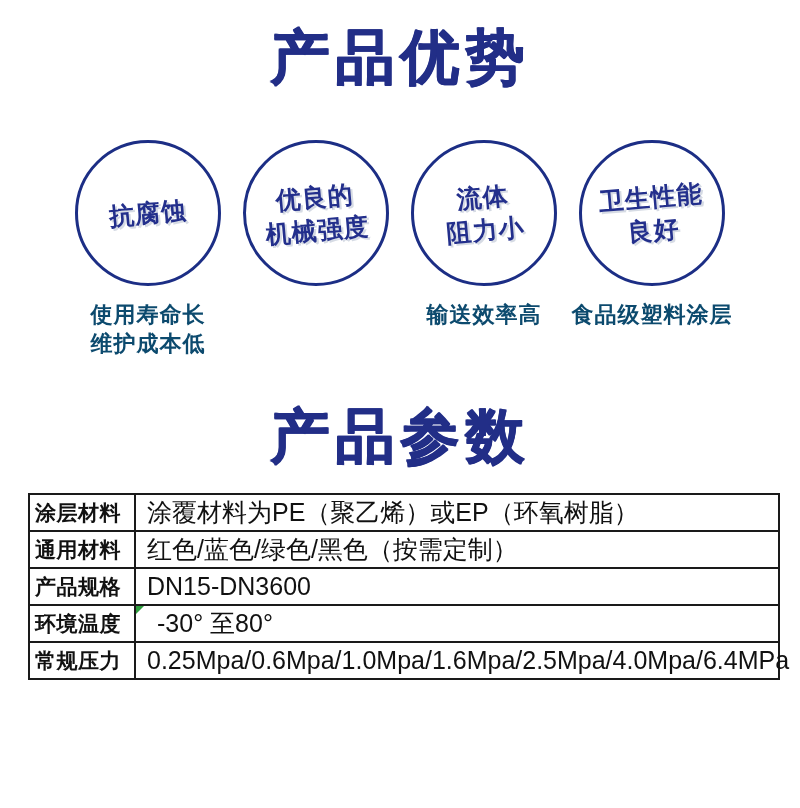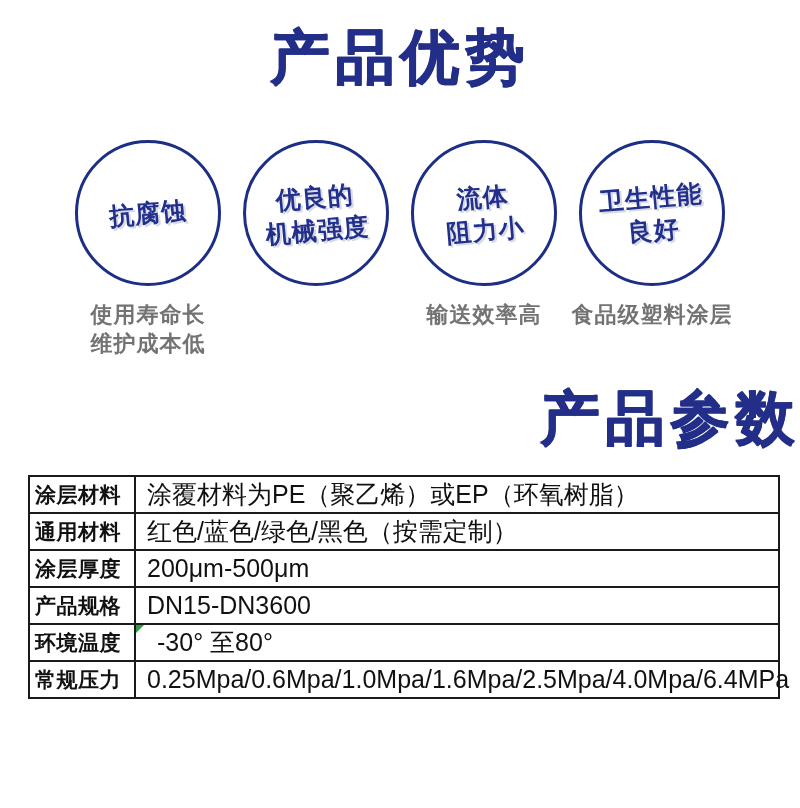--- a/index.html
+++ b/index.html
@@ -22,22 +22,21 @@
     font-size: 59px;
     line-height: 1.12;
     font-weight: 900;
     color: #222e87;
     letter-spacing: 6px;
     padding-top: 24px;
     text-shadow: 1px 0 0 #222e87, 0 1px 0 #222e87, 1px 1px 0 #222e87;
   }
   .big-title.second {
     padding-top: 0;
-    margin-top: 27px;
-    text-align: right;
+    margin-top: 45px;
   }
 
   
   .circles-row {
     margin-top: 50px;
     display: flex;
     justify-content: center;
     gap: 16px;
   }
   .adv-item {
@@ -64,21 +63,21 @@
     transform: rotate(-5deg);
     text-shadow: 2px 2px 0 rgba(165,175,195,0.45);
     letter-spacing: 1px;
   }
   .adv-caption {
     margin-top: 14px;
     margin-left: -14px;
     width: 180px;
     font-size: 22px;
     font-weight: 600;
-    color: #737373;
+    color: #0c4a6e;
     line-height: 1.32;
     white-space: pre-line;
     letter-spacing: 1px;
   }
 
   
   table.params {
     margin: 24px 0 0 28px;
     width: 752px;
     border-collapse: collapse;
@@ -162,24 +161,20 @@
     <tbody>
       <tr>
         <th><span class="cell-text">涂层材料</span></th>
         <td><span class="cell-text">涂覆材料为PE（聚乙烯）或EP（环氧树脂）</span></td>
       </tr>
       <tr>
         <th><span class="cell-text">通用材料</span></th>
         <td><span class="cell-text">红色/蓝色/绿色/黑色（按需定制）</span></td>
       </tr>
       <tr>
-        <th><span class="cell-text">涂层厚度</span></th>
-        <td><span class="cell-text">200μm-500μm</span></td>
-      </tr>
-      <tr>
         <th><span class="cell-text">产品规格</span></th>
         <td><span class="cell-text">DN15-DN3600</span></td>
       </tr>
       <tr>
         <th><span class="cell-text">环境温度</span></th>
         <td class="indent">
           <span class="excel-marker"></span>
           <span class="cell-text">-30° 至80°</span>
         </td>
       </tr>

